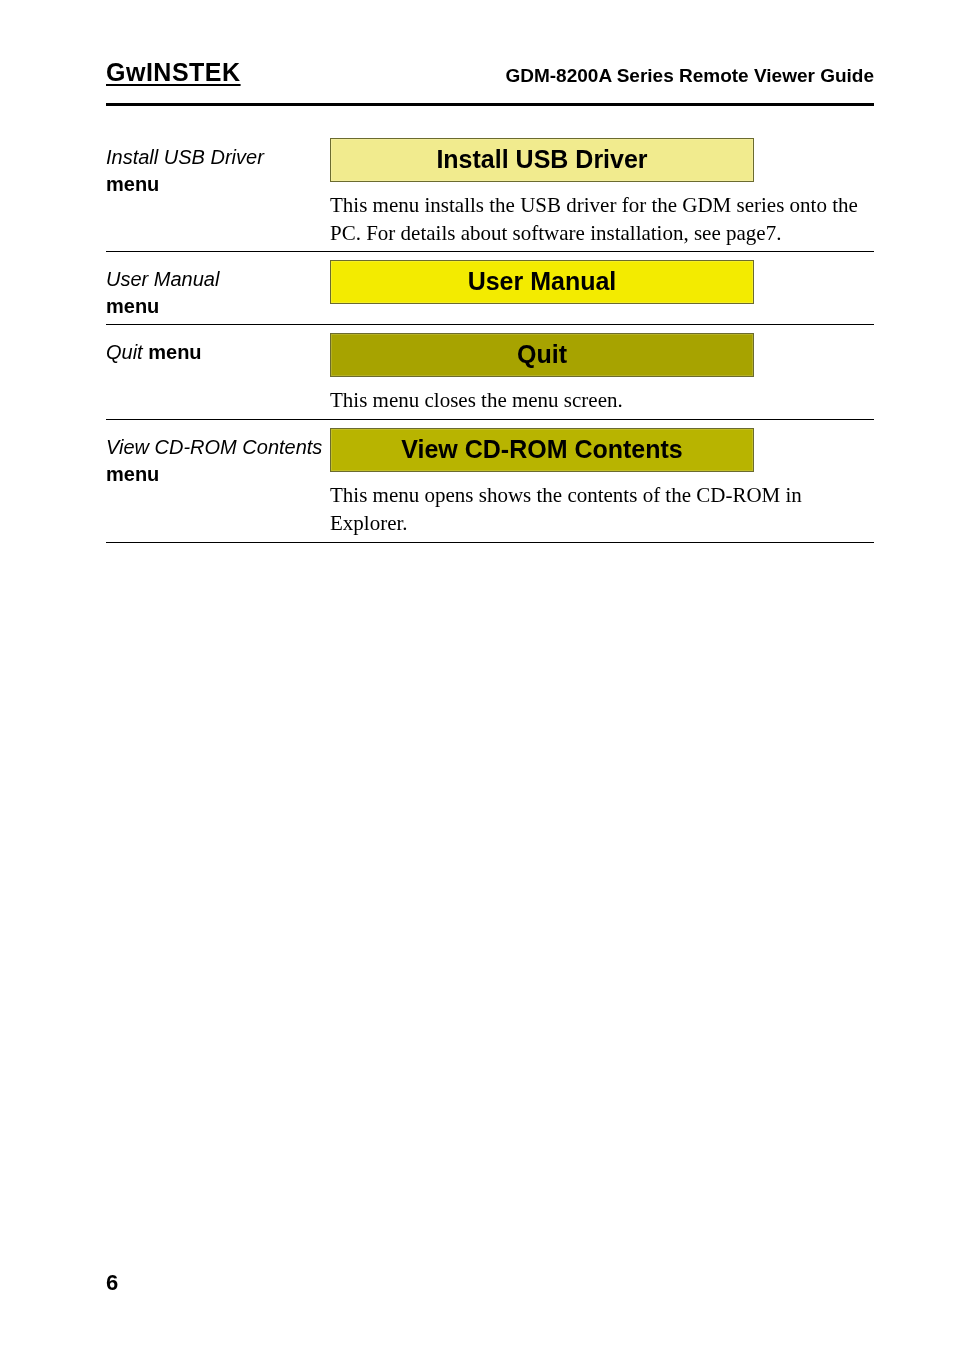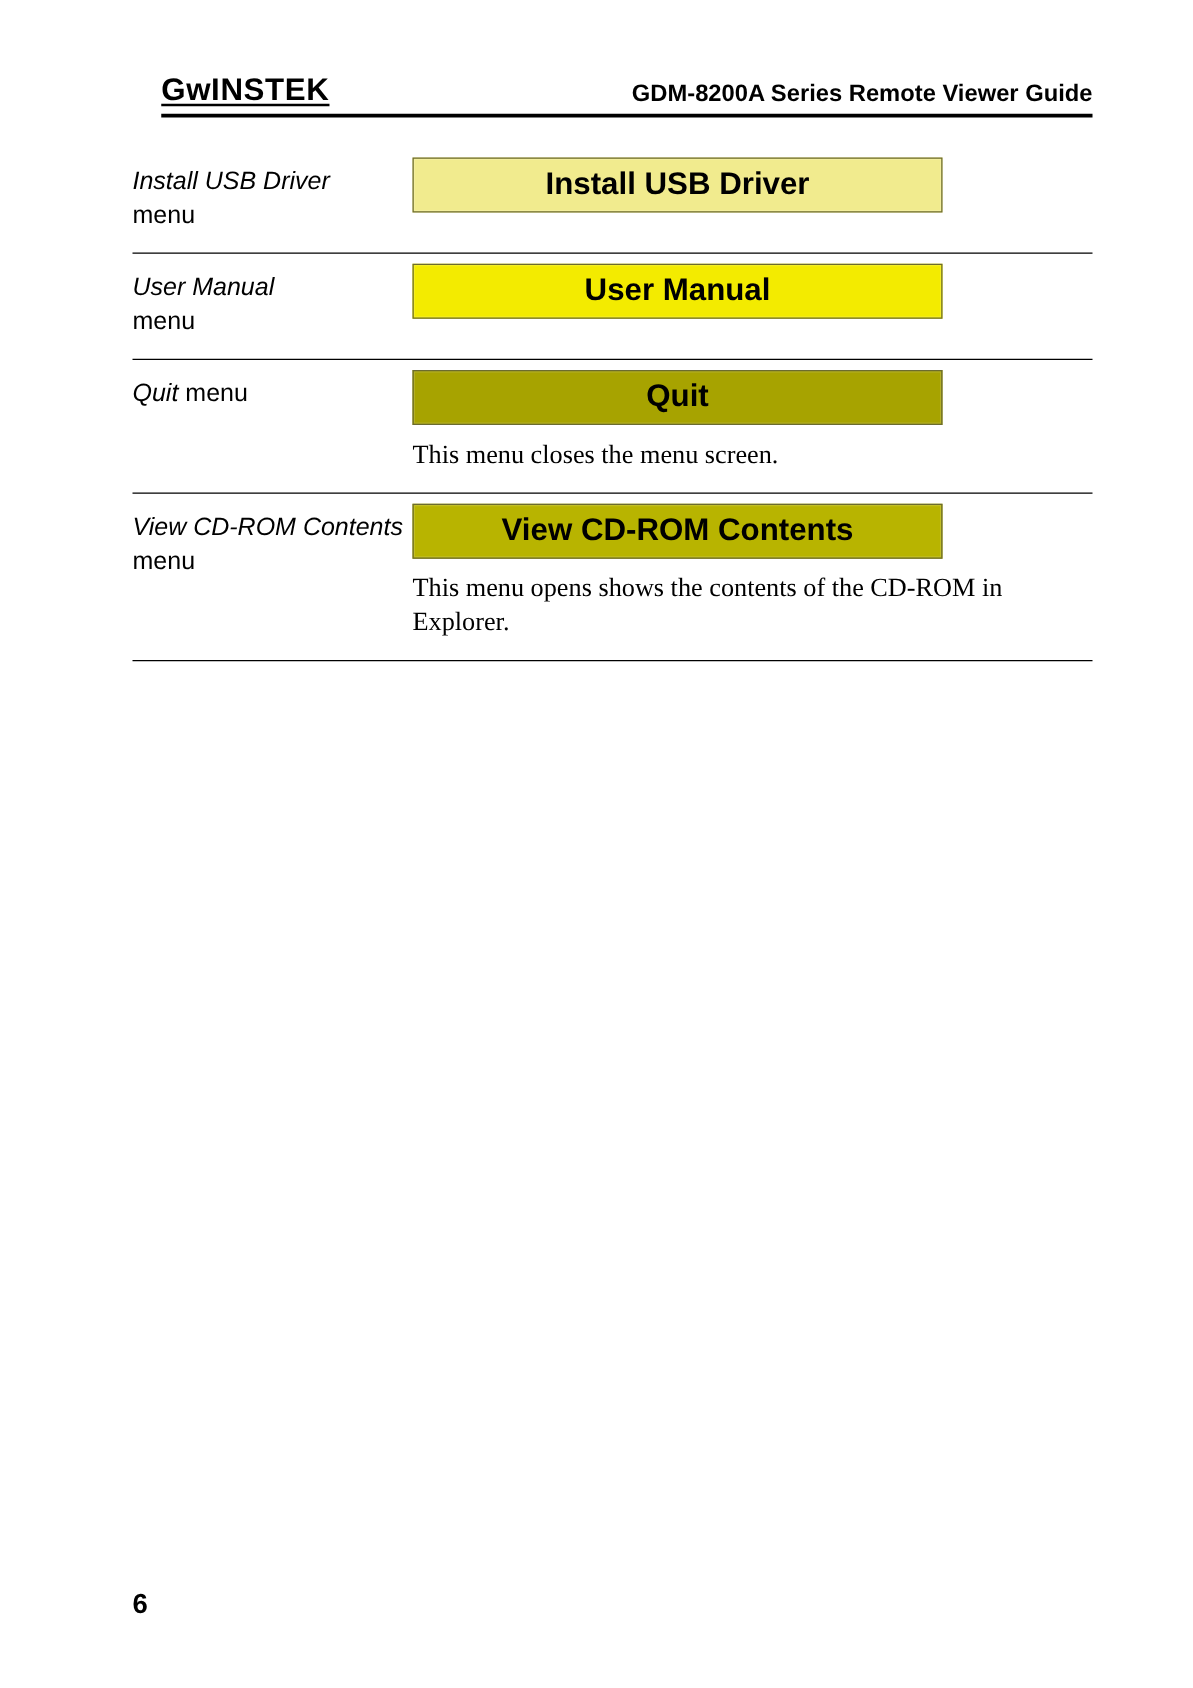--- a/index.html
+++ b/index.html
@@ -8,55 +8,54 @@
     background: #fff;
     font-family: Georgia, 'Times New Roman', serif;
     color: #000;
     padding: 58px 80px 40px 106px;
   }
   .header-row {
     display: flex;
     justify-content: space-between;
     align-items: flex-end;
     border-bottom: 3px solid #000;
-    padding-bottom: 4px;
+    padding-bottom: 16px;
     margin-bottom: 28px;
-    margin-left: 23px;
   }
   .brand {
     font-family: Arial, Helvetica, sans-serif;
     font-weight: 900;
     font-size: 25px;
     letter-spacing: 0.5px;
     text-decoration: underline;
     text-decoration-thickness: 2px;
     text-underline-offset: 3px;
   }
   .doc-title {
     font-family: Arial, Helvetica, sans-serif;
     font-weight: 700;
     font-size: 19px;
   }
   .sections { width: 100%; }
   .section {
     display: flex;
     border-bottom: 1.5px solid #000;
-    padding: 8px 0 16px 0;
+    padding: 8px 0 4px 0;
     gap: 6px;
   }
   .section:first-child { padding-top: 4px; }
   .lcol {
     flex: 0 0 218px;
     font-family: "Lucida Sans", "Lucida Grande", Verdana, sans-serif;
     font-style: italic;
     font-size: 20px;
     line-height: 1.35;
     padding-top: 6px;
   }
-  .lcol .nonitalic { font-style: normal; }
+  .lcol .nonitalic { font-style: normal; font-weight: bold; }
   .rcol { flex: 1; }
   .btn {
     border: 1.5px solid #6b6b2f;
     text-align: center;
     font-family: Arial, Helvetica, sans-serif;
     font-weight: 700;
     font-size: 25px;
     padding: 6px 0 7px 0;
     margin-bottom: 10px;
     width: 424px;
@@ -90,20 +89,21 @@
 
 <div class="sections">
 
   <div class="section">
     <div class="lcol">
       <span>Install USB Driver</span><br>
       <span class="nonitalic">menu</span>
     </div>
     <div class="rcol">
       <div class="btn btn-light">Install USB Driver</div>
+      <div class="desc">This menu installs the USB driver for the GDM series onto the PC. For details about software installation, see page7.</div>
     </div>
   </div>
 
   <div class="section">
     <div class="lcol">
       <span>User Manual</span><br>
       <span class="nonitalic">menu</span>
     </div>
     <div class="rcol">
       <div class="btn btn-bright">User Manual</div>

